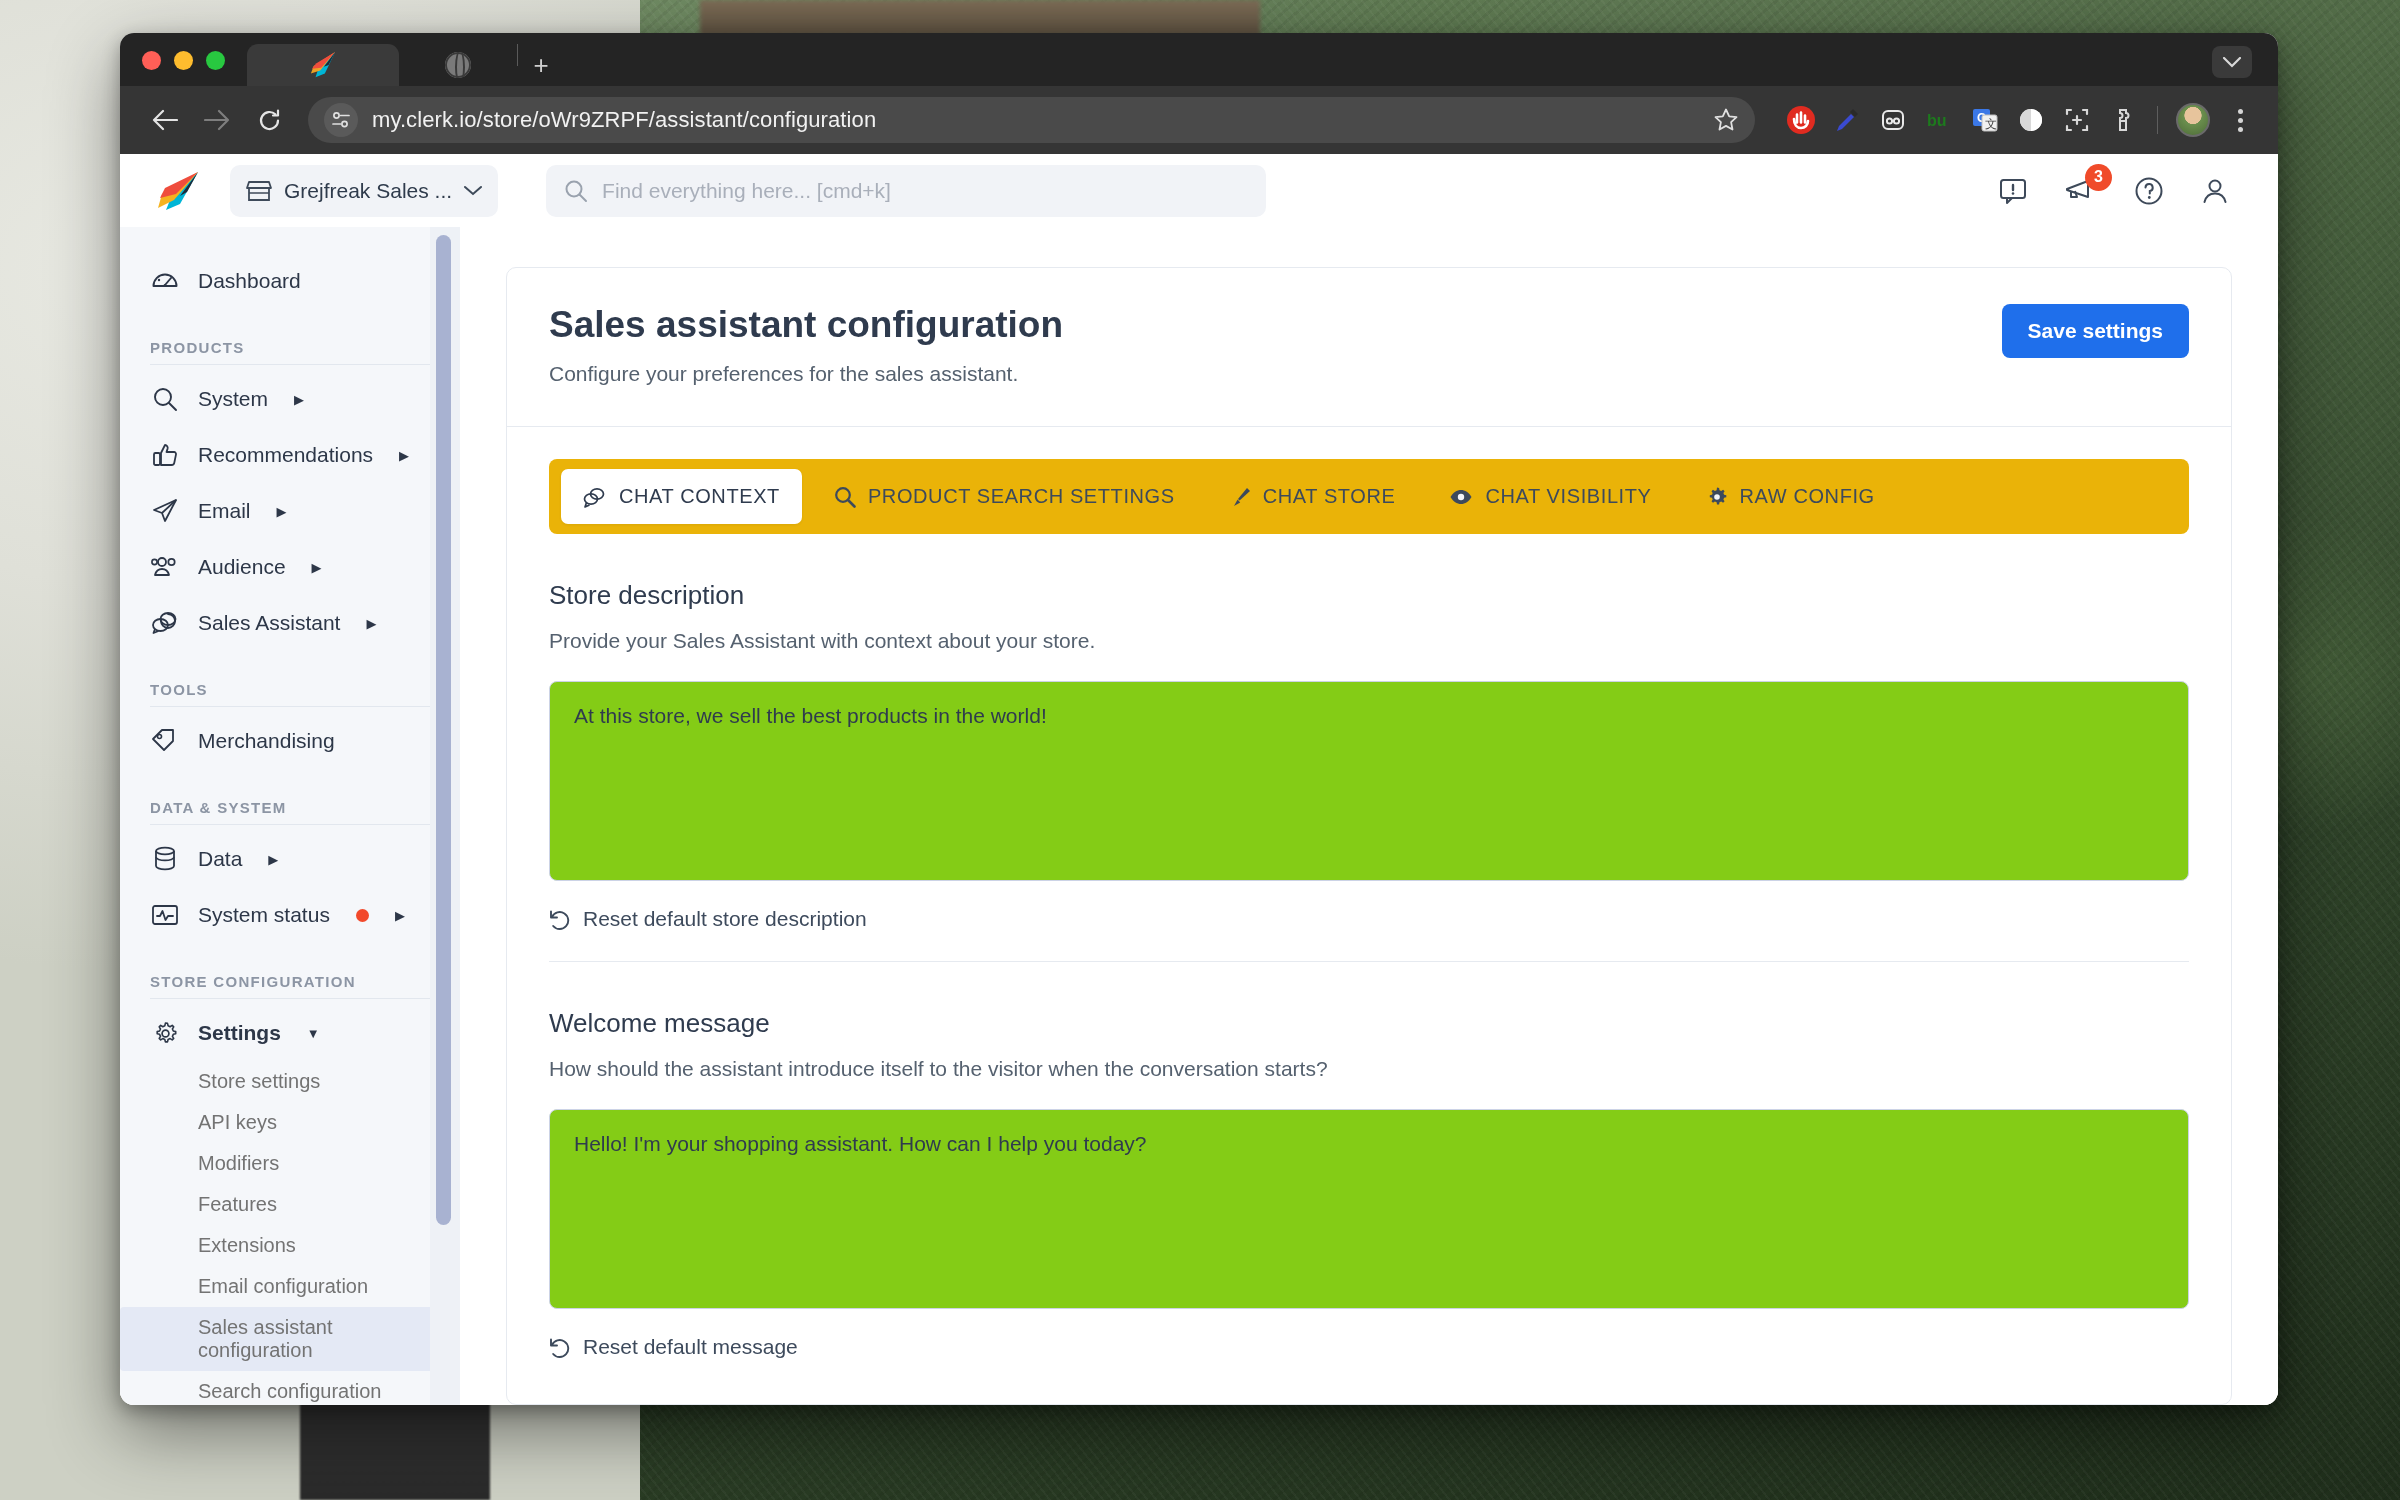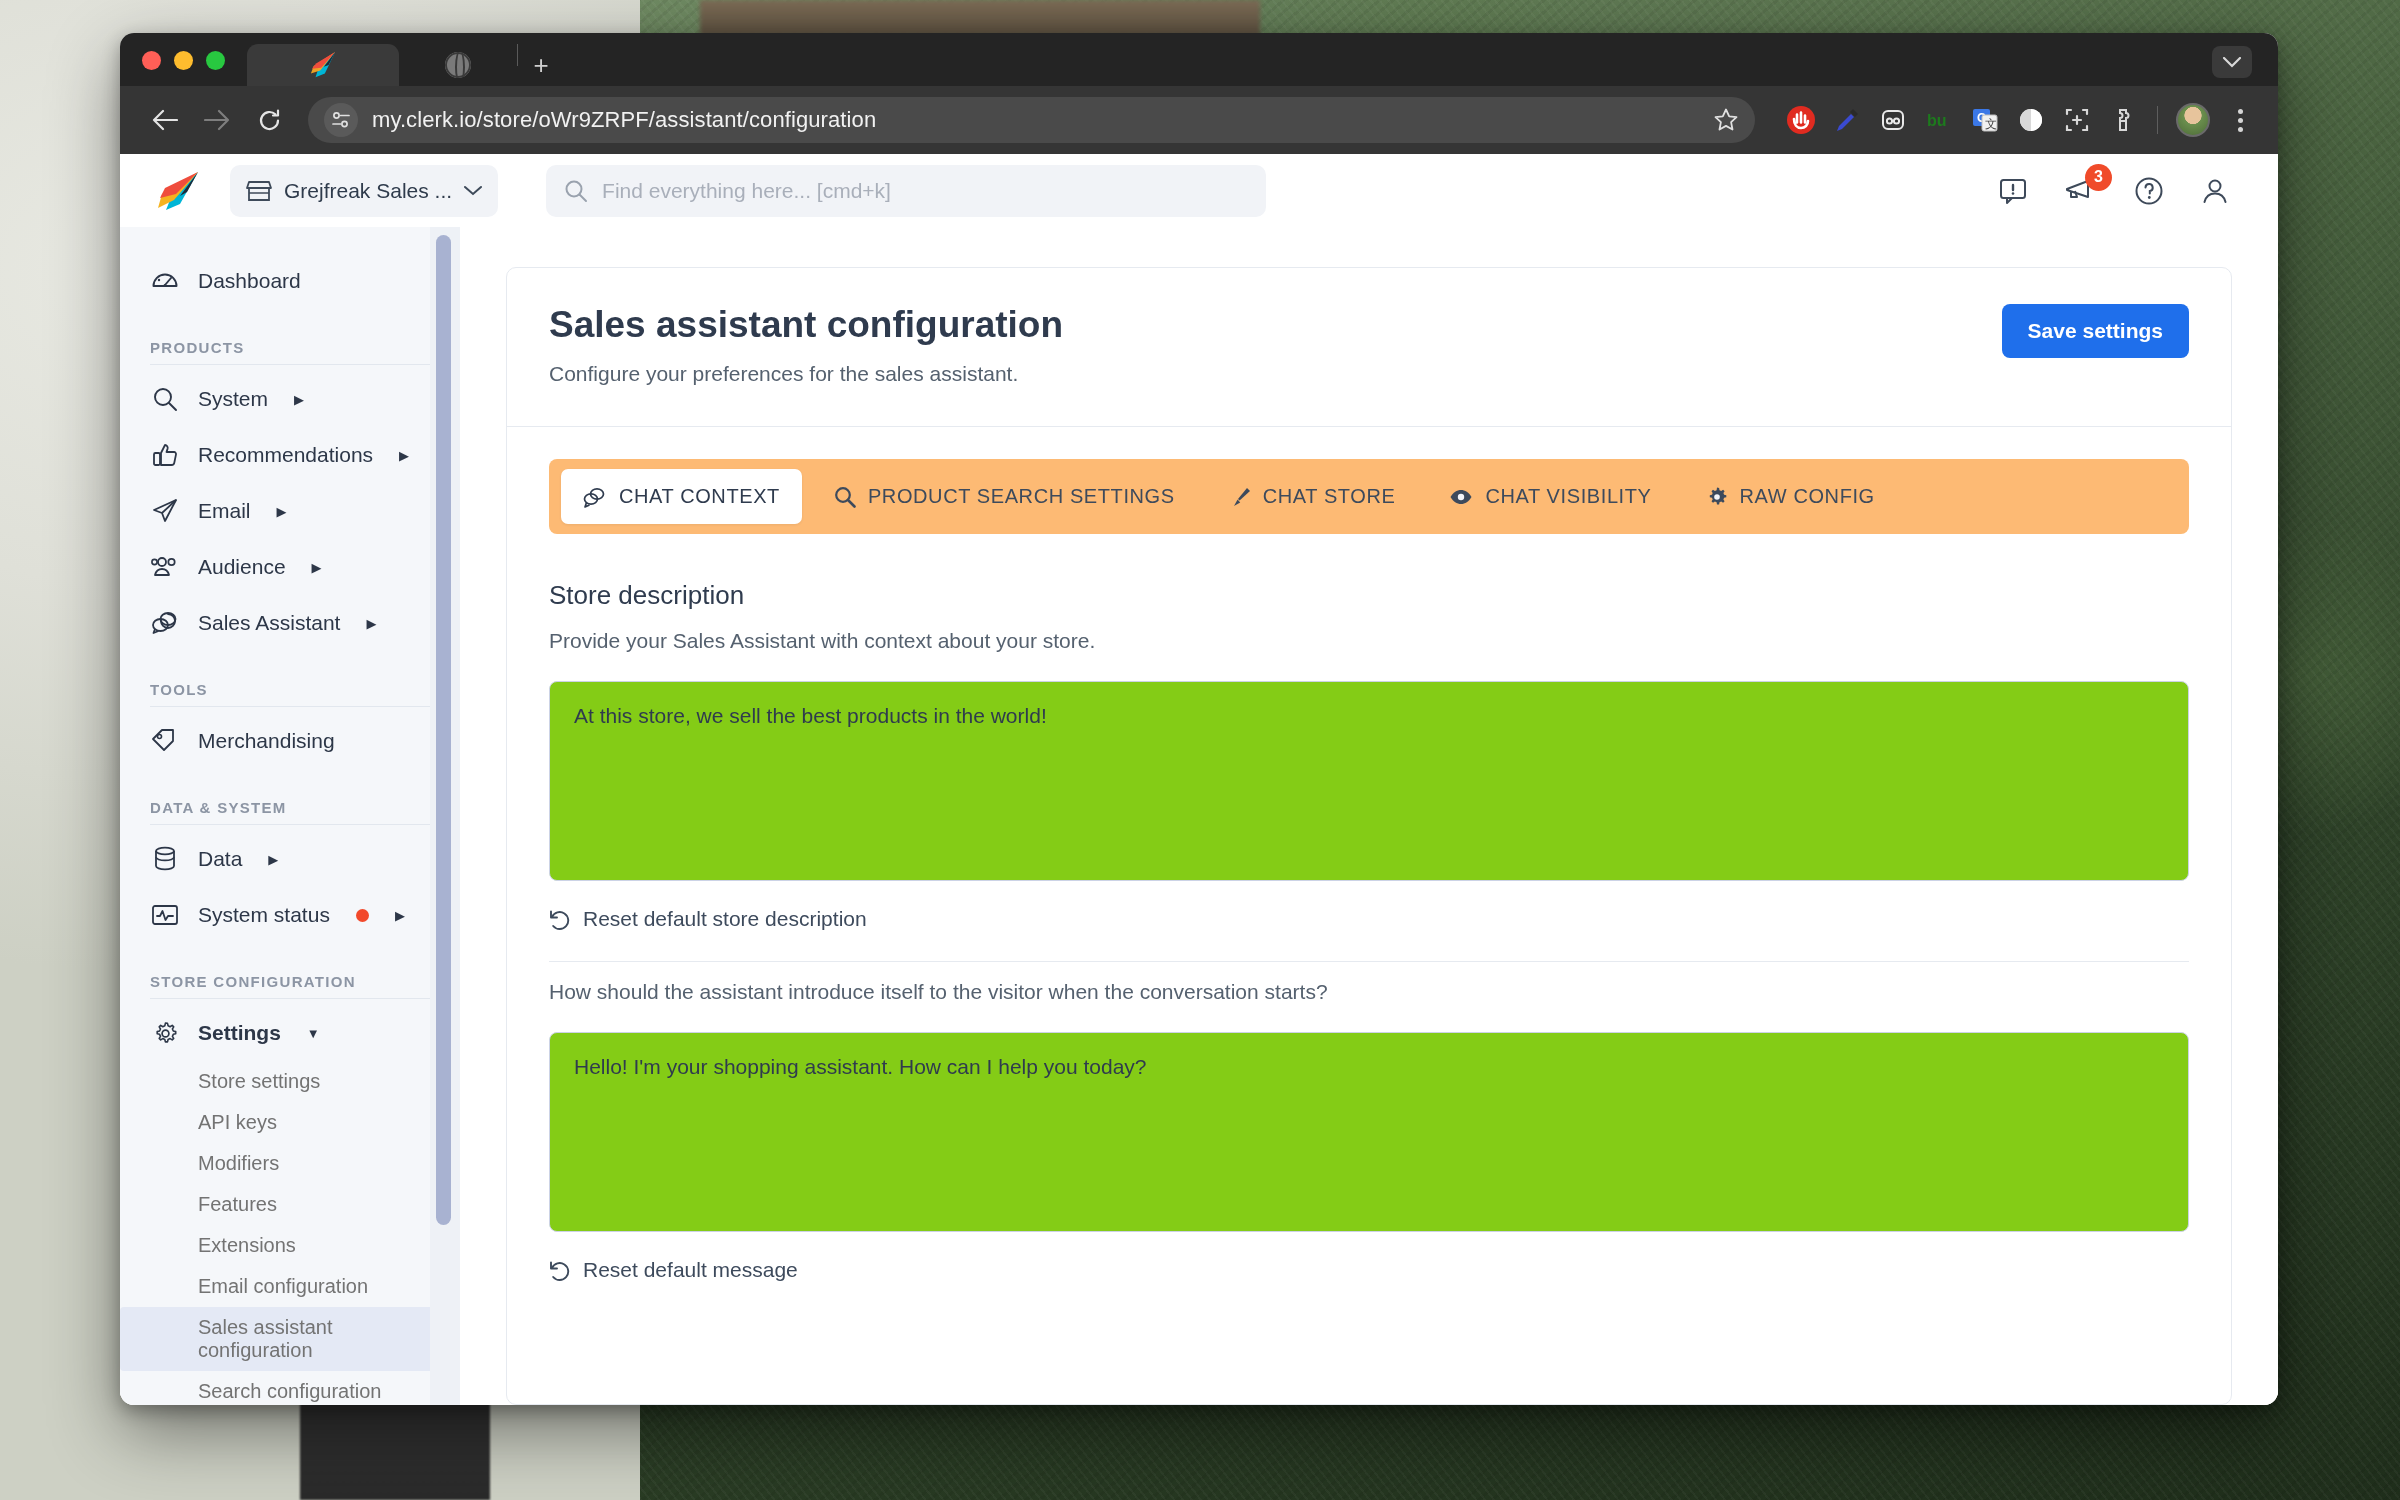--- a/index.html
+++ b/index.html
@@ -200,21 +200,21 @@
   .page-title { font-size: 37px; font-weight: 700; color: #2f3b4e; }
   .page-sub { font-size: 21px; color: #55616f; margin-top: 16px; }
   .btn-primary {
     margin-left: auto; background: #1f6feb; color: #fff;
     font-size: 21px; font-weight: 700; border: none; border-radius: 8px;
     padding: 15px 26px; cursor: pointer;
   }
   .card-body { padding: 32px 42px 0; }
 
   .tabs {
-    background: #fdba74; border-radius: 8px; display: flex; align-items: center;
+    background: #eab308; border-radius: 8px; display: flex; align-items: center;
     padding: 10px 12px; gap: 10px;
   }
   .tab-btn {
     display: flex; align-items: center; gap: 12px;
     padding: 16px 22px; border-radius: 7px;
     font-size: 20px; letter-spacing: .6px; color: #3d4a5c; white-space: nowrap;
   }
   .tab-btn.active { background: #ffffff; box-shadow: 0 1px 3px rgba(0,0,0,.07); color: #2f3b4e; }
 
   .sec-title { font-size: 26px; color: #2f3b4e; margin: 46px 0 0; font-weight: 400; }
@@ -639,20 +639,21 @@
               <svg width="22" height="22" viewBox="0 0 22 22">
                   <path d="M3 9a8.5 8.5 0 1 1 1.2 9" stroke="currentColor" stroke-width="1.9" fill="none" stroke-linecap="round"></path>
                   <path d="M2 3.5 V9.5 H8" stroke="currentColor" stroke-width="1.9" fill="none" stroke-linecap="round" stroke-linejoin="round"></path>
                 </svg>
               <span>Reset default store description</span>
             </div>
 
             <div class="divider"></div>
 
             
+            <div class="sec-title">Welcome message</div>
             <div class="sec-desc">How should the assistant introduce itself to the visitor when the conversation starts?</div>
             <textarea class="ta" style="">Hello! I'm your shopping assistant. How can I help you today?</textarea>
             <div class="reset-link">
               <svg width="22" height="22" viewBox="0 0 22 22">
                   <path d="M3 9a8.5 8.5 0 1 1 1.2 9" stroke="currentColor" stroke-width="1.9" fill="none" stroke-linecap="round"></path>
                   <path d="M2 3.5 V9.5 H8" stroke="currentColor" stroke-width="1.9" fill="none" stroke-linecap="round" stroke-linejoin="round"></path>
                 </svg>
               <span>Reset default message</span>
             </div>
 

